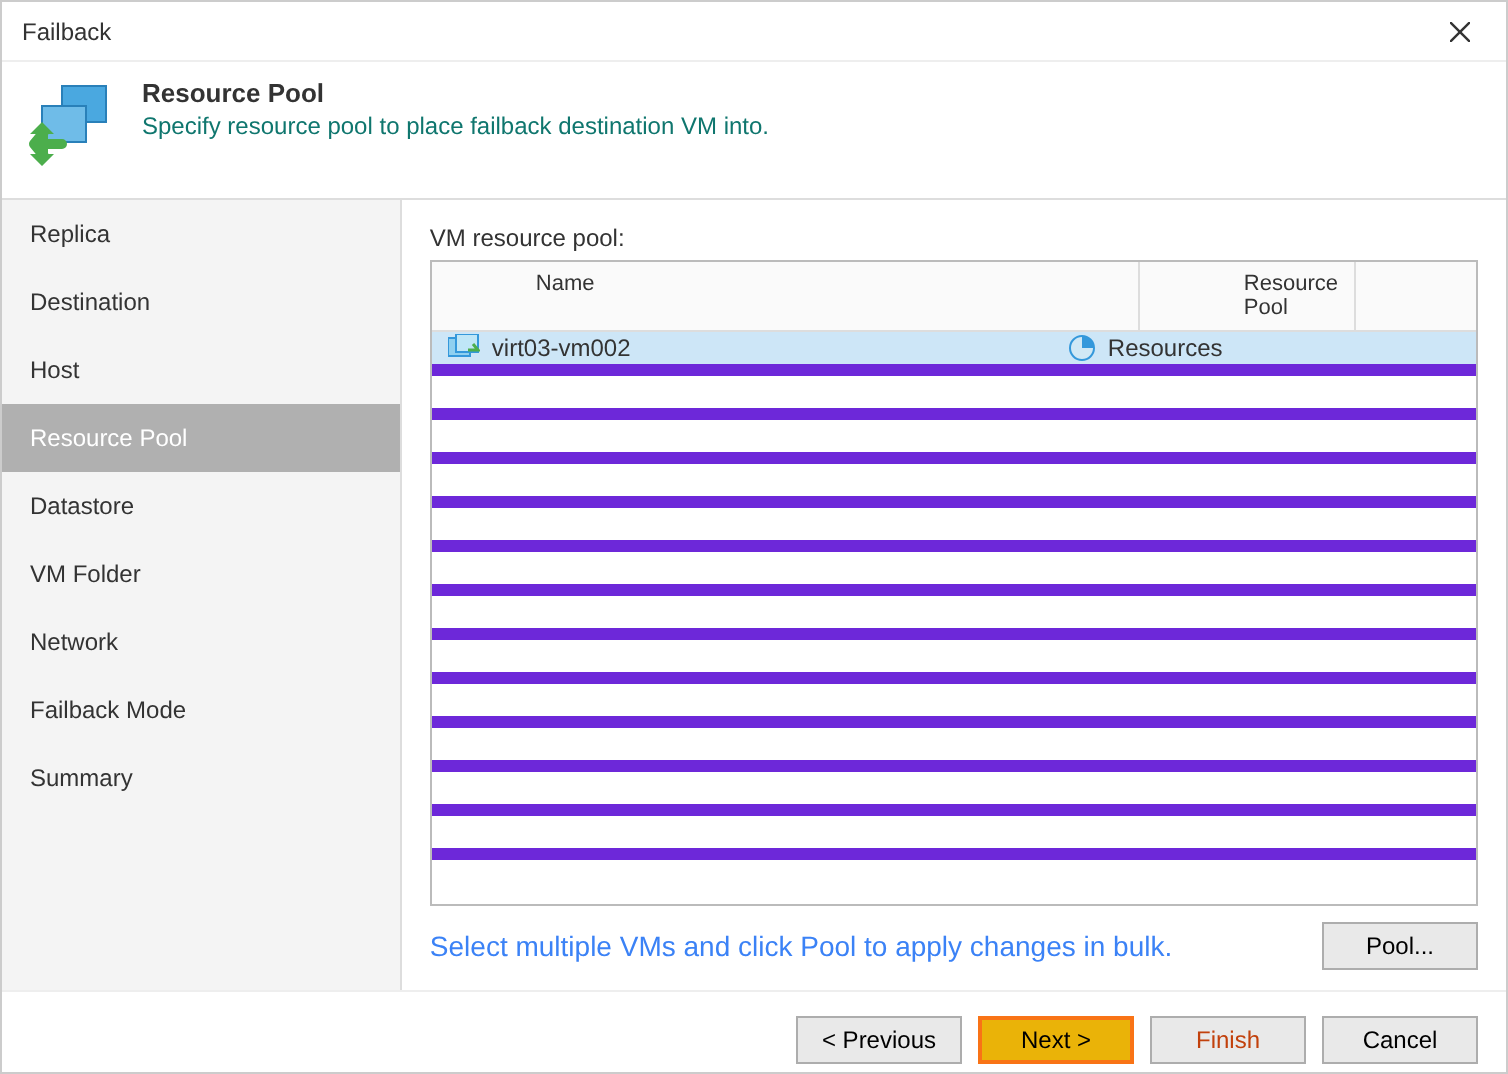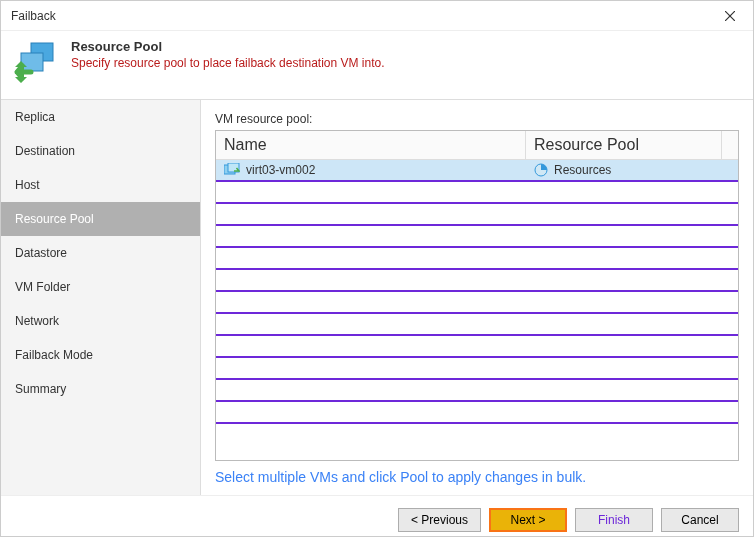--- a/index.html
+++ b/index.html
@@ -5,45 +5,45 @@
 * { box-sizing: border-box; margin: 0; padding: 0; }
 body { font-family: "Segoe UI", Tahoma, sans-serif; font-size: 12px; color: #333; background: #fff; }
 .dialog { width: 754px; height: 537px; border: 1px solid #ccc; display: flex; flex-direction: column; background: #fff; }
 .titlebar { height: 30px; display: flex; align-items: center; justify-content: space-between; padding: 0 8px 0 10px; border-bottom: 1px solid #eee; gap: 39px; }
 .titlebar-title { font-size: 12px; }
 .close-btn { width: 30px; height: 26px; display: flex; align-items: center; justify-content: center; cursor: pointer; }
 .close-btn svg { width: 10px; height: 10px; }
 .header { display: flex; align-items: flex-start; padding: 8px 12px 12px 12px; gap: 10px; }
 .header-icon { width: 48px; height: 48px; flex-shrink: 0; }
 .header-text h2 { font-size: 13px; font-weight: bold; margin-bottom: 2px; }
-.header-text p { font-size: 12px; color: #b91c1c; }
+.header-text p { font-size: 12px; color: #0f766e; }
 .body { flex: 1; display: flex; border-top: 1px solid #ddd; }
 .sidebar { width: 200px; background: #f4f4f4; border-right: 1px solid #ddd; display: flex; flex-direction: column; }
 .sidebar-item { padding: 10px 14px; cursor: pointer; font-size: 12px; color: #333; }
 .sidebar-item.active { background: #b0b0b0; color: #fff; }
 .main { flex: 1; padding: 12px 14px 10px 14px; display: flex; flex-direction: column; }
 .main-label { margin-bottom: 4px; font-size: 12px; }
 .table-wrap { flex: 1; border: 1px solid #bbb; background: #fff; overflow: hidden; }
 .table-head { display: flex; background: #fafafa; border-bottom: 1px solid #ddd; }
-.th { padding: 5px 8px; font-size: 16px; border-right: 1px solid #ddd; }
+.th { padding: 5px 8px; font-size: 11px; border-right: 1px solid #ddd; margin-left: 44px; }
 .th-name { width: 310px; }
 .th-pool { flex: 1; }
 .th-last { width: 16px; border-right: none; }
 .table-body { height: calc(100% - 26px); overflow-y: auto; }
-.tr { display: flex; height: 22px; align-items: center; border-bottom: 2px solid #6d28d9; }
+.tr { display: flex; height: 22px; align-items: center; border-bottom: 6px solid #6d28d9; }
 .tr.selected { background: #cde6f7; }
 .td { padding: 0 8px; font-size: 12px; display: flex; align-items: center; gap: 6px; }
 .td-name { width: 310px; }
 .td-pool { flex: 1; }
 .td-last { width: 16px; }
 .tr.empty { }
 .hint-row { display: flex; align-items: center; justify-content: space-between; margin-top: 8px; }
 .hint { font-size: 14px; color: #3b82f6; }
 .btn { min-width: 78px; height: 24px; padding: 0 12px; background: #e9e9e9; border: 1px solid #adadad; font-size: 12px; cursor: pointer; font-family: inherit; }
-.btn:disabled { color: #6d28d9; cursor: default; }
+.btn:disabled { color: #c2410c; cursor: default; }
 .btn.primary { border: 2px solid #f97316; background: #eab308; }
 .footer { display: flex; justify-content: flex-end; gap: 8px; padding: 12px 14px 4px 14px; border-top: 1px solid #eee; }
 .icon-vm { width: 16px; height: 14px; flex-shrink: 0; }
 .icon-pool { width: 14px; height: 14px; flex-shrink: 0; }
 </style>
 </head>
 <body>
 
 <div class="dialog">
   <div class="titlebar">
@@ -165,20 +165,21 @@
           <div class="tr empty">
               <div class="td td-name"></div>
               <div class="td td-pool"></div>
               <div class="td td-last"></div>
             </div>
         </div>
       </div>
 
       <div class="hint-row">
         <span class="hint">Select multiple VMs and click Pool to apply changes in bulk.</span>
+        <button class="btn">Pool...</button>
       </div>
     </div>
   </div>
 
   <div class="footer">
     <button class="btn">&lt; Previous</button>
     <button class="btn primary">Next &gt;</button>
     <button class="btn" disabled="">Finish</button>
     <button class="btn">Cancel</button>
   </div>

